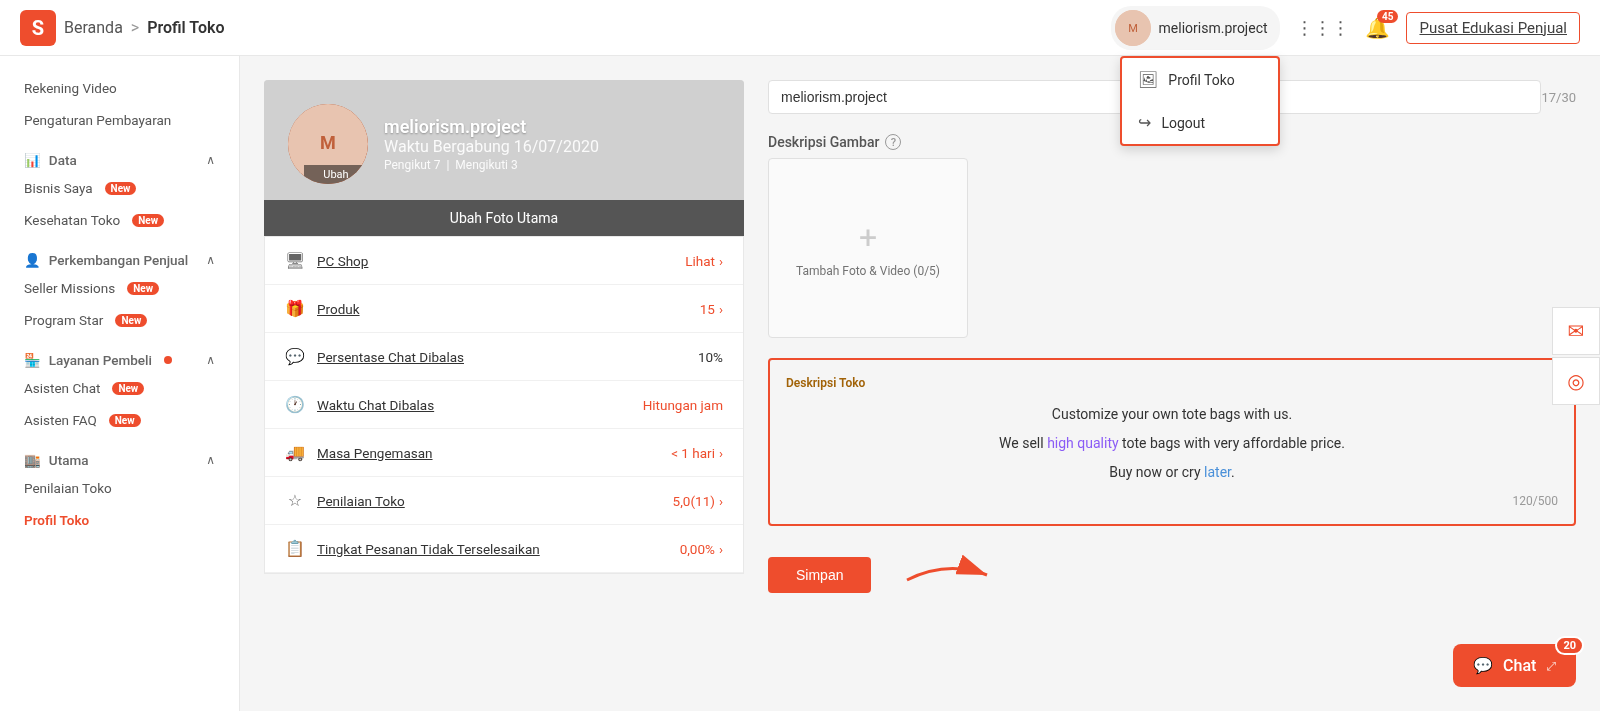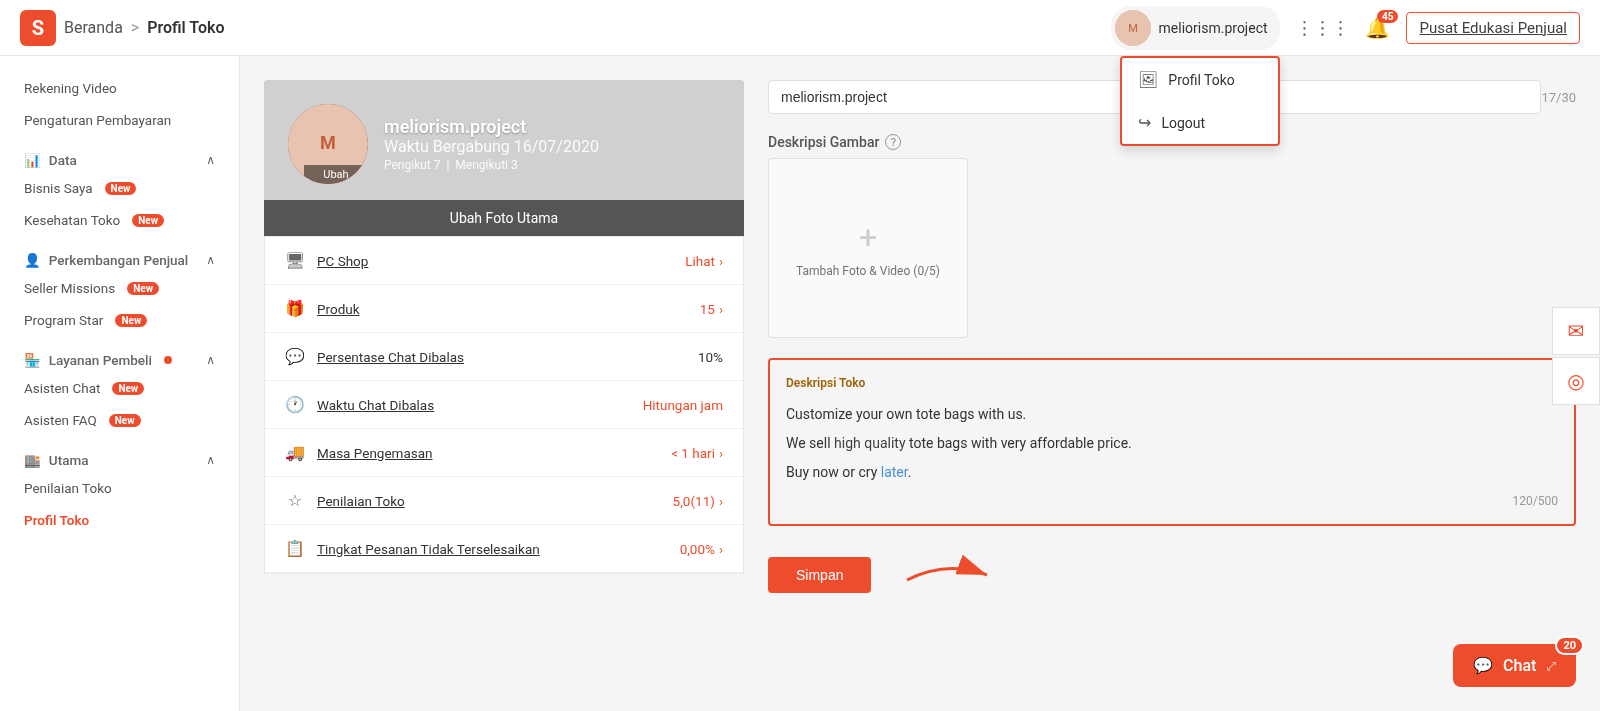--- a/index.html
+++ b/index.html
@@ -64,22 +64,22 @@
 
     
     .image-upload-area { border: 1px solid #e0e0e0; border-radius: 4px; width: 200px; height: 180px; display: flex; flex-direction: column; align-items: center; justify-content: center; gap: 8px; cursor: pointer; background: #fafafa; margin-bottom: 20px; }
     .plus-icon { font-size: 32px; color: #ccc; }
     .upload-text { font-size: 12px; color: #737373; }
 
     
     .deskripsi-section { border: 2px solid #ee4d2d; border-radius: 4px; padding: 16px; margin-bottom: 16px; }
     .deskripsi-title { font-size: 12px; font-weight: 600; color: #a16207; margin-bottom: 12px; }
     .deskripsi-content { font-size: 14px; color: #333; line-height: 1.8; }
-    .deskripsi-content p { margin-bottom: 4px; }
-    .highlight-yellow { color: #404040; }
+    .deskripsi-content p { margin-bottom: 4px; text-align: center; }
+    .highlight-yellow { color: #8b5cf6; }
     .highlight-blue { color: #4a90d9; }
     .desc-counter { text-align: right; color: #999; font-size: 12px; margin-top: 8px; }
 
     
     .dropdown-menu { position: absolute; top: 56px; right: 320px; background: white; border: 2px solid #ee4d2d; border-radius: 4px; box-shadow: 0 4px 12px rgba(0,0,0,0.15); z-index: 200; min-width: 160px; }
     .dropdown-item { display: flex; align-items: center; gap: 10px; padding: 12px 16px; cursor: pointer; font-size: 14px; color: #333; }
     .dropdown-item.active { color: #333; }
     .dropdown-item-icon { font-size: 16px; color: #555; }
 
     

